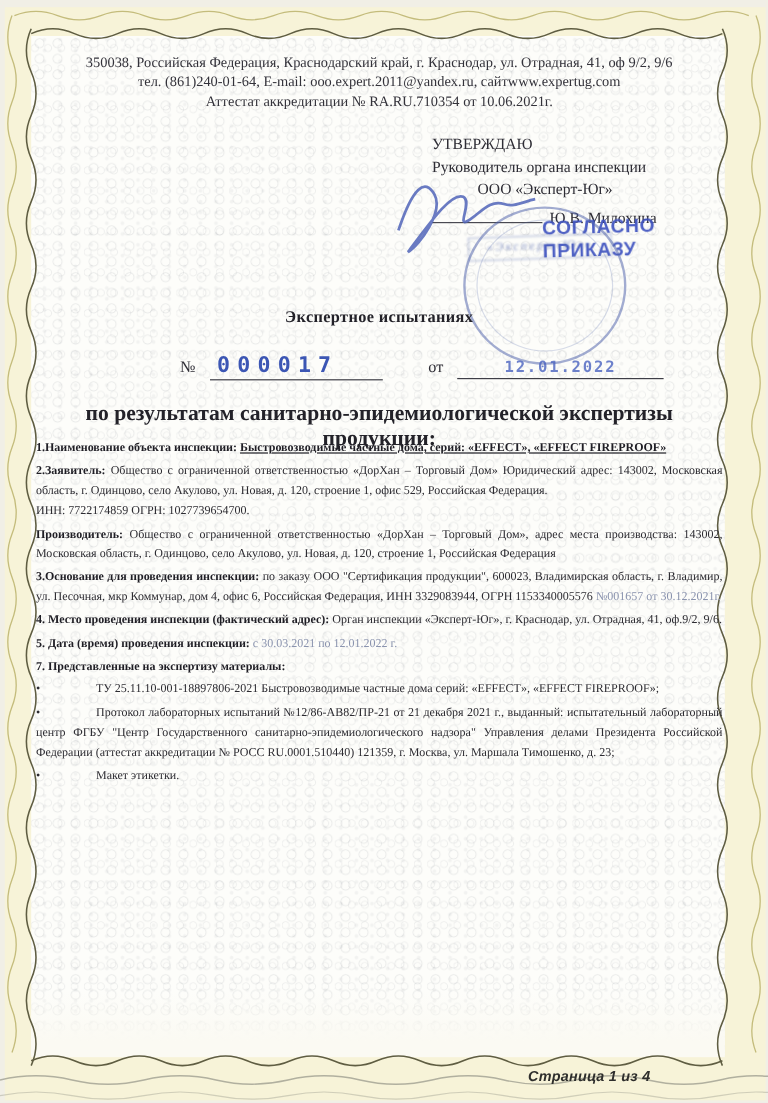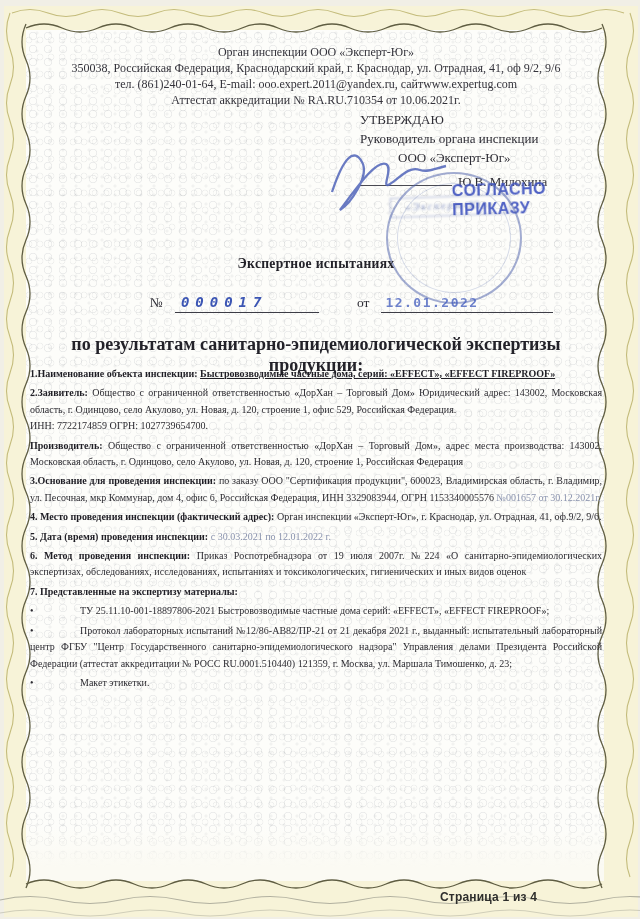--- a/index.html
+++ b/index.html
@@ -45,41 +45,41 @@
   .seal-box { position:absolute; left:390px; top:196px; width:118px; height:18px;
     border:1.4px solid rgba(78,98,170,0.42); transform:rotate(-2deg);
     font-size:10px; font-style:italic; color:rgba(78,98,170,0.65); text-align:center; line-height:18px;
     filter:blur(0.9px); letter-spacing:2px; overflow:hidden; }
 
   
   .title { position:absolute; top:256px; left:30px; width:572px; margin:0; text-align:center;
     font-size:13.6px; font-weight:bold; color:#232229; letter-spacing:0.3px; }
   .num-line { position:absolute; top:294px; left:150px; font-size:13.5px; color:#2e2d35; }
   .num-wrap { display:inline-block; width:138px; border-bottom:1.2px solid #3d3d46; margin:0 38px 0 12px; padding:0 0 1px 6px; }
-  .num-stamp { font-family:"DejaVu Sans Mono",monospace; font-weight:bold; font-size:14px;
-    color:#3c56b4; letter-spacing:6px; filter:blur(0.3px);font-style:italic; }
+  .num-stamp { font-family:"DejaVu Sans Mono",monospace; font-weight:bold; font-size:18px;
+    color:#3c56b4; letter-spacing:6px; filter:blur(0.3px); }
   .date-wrap { display:inline-block; width:168px; border-bottom:1.2px solid #3d3d46; margin-left:12px; padding:0 0 1px 4px; }
   .date-stamp { font-family:"DejaVu Sans Mono",monospace; font-weight:bold; font-size:13px;
-    color:#4a63c0; letter-spacing:1.5px; filter:blur(0.35px); opacity:0.8; }
+    color:#4a63c0; letter-spacing:1.5px; filter:blur(0.35px); opacity:0.8;margin-left:35px; }
 
   .subtitle { position:absolute; top:334px; left:30px; width:572px; text-align:center;
     font-size:18px; font-weight:bold; color:#232229; }
 
   
   .bodytext { position:absolute; top:366px; left:30px; width:572px; font-size:10px; line-height:16.4px;
     text-align:justify; color:#2c2b31; }
   .bodytext p { margin:0 0 3px 0; }
   .bodytext b { color:#1f1e25; }
   .uval { font-weight:bold; text-decoration:underline; color:#1f1e25; }
   .faded { color:#8a93ae; filter:blur(0.25px); }
   .tab { display:inline-block; width:36px; }
   .dot { display:inline-block; width:14px; }
 
   .page-footer { position:absolute; left:440px; top:890px; font-family:"Liberation Sans",sans-serif;
-    font-size:12px; font-weight:600; color:#2e2e2c; letter-spacing:0.2px; }
+    font-size:12px; font-weight:600; color:#2e2e2c; letter-spacing:0.2px;font-style:italic; }
 </style>
 </head>
 <body>
 
 <div class="page">
 
   <div class="band"></div>
   <div class="inner"></div>
 
   <svg class="frame" viewBox="0 0 640 919" xmlns="http://www.w3.org/2000/svg">
@@ -93,21 +93,20 @@
     <path d="M10,13 q-7,18 0,36 t0,36 t0,36 t0,36 t0,36 t0,36 t0,36 t0,36 t0,36 t0,36 t0,36 t0,36 t0,36 t0,36 t0,36 t0,36 t0,36 t0,36 t0,36 t0,36 t0,36 t0,36 t0,36 t0,36" fill="none" stroke="#c4bc7c" stroke-width="1.1"></path>
     <path d="M630,13 q7,18 0,36 t0,36 t0,36 t0,36 t0,36 t0,36 t0,36 t0,36 t0,36 t0,36 t0,36 t0,36 t0,36 t0,36 t0,36 t0,36 t0,36 t0,36 t0,36 t0,36 t0,36 t0,36 t0,36 t0,36" fill="none" stroke="#c4bc7c" stroke-width="1.1"></path>
 
     <path d="M0,900 q30,-7 60,0 t60,0 t60,0 t60,0 t60,0 t60,0 t60,0 t60,0 t60,0 t60,0 t60,0" fill="none" stroke="#9a998c" stroke-width="1.2" opacity="0.75"></path>
     <path d="M0,913 q30,-6 60,0 t60,0 t60,0 t60,0 t60,0 t60,0 t60,0 t60,0 t60,0 t60,0 t60,0" fill="none" stroke="#aaa99a" stroke-width="1" opacity="0.5"></path>
   </svg>
 
   <div class="content">
 
     <div class="org-header">
-      <div>Орган инспекции ООО «Эксперт-Юг»</div>
       <div>350038, Российская Федерация, Краснодарский край, г. Краснодар, ул. Отрадная, 41, оф 9/2, 9/6</div>
       <div>тел. (861)240-01-64, E-mail: ooo.expert.2011@yandex.ru, сайтwww.expertug.com</div>
       <div>Аттестат аккредитации № RA.RU.710354 от 10.06.2021г.</div>
     </div>
 
     <div class="approval">
       <div>УТВЕРЖДАЮ</div>
       <div>Руководитель органа инспекции</div>
       <div class="org-line">ООО «Эксперт-Юг»</div>
       <div class="sig-row"><span class="sig-line"></span><span>Ю.В. Милохина</span></div>
@@ -140,21 +139,20 @@
       <p><b>2.Заявитель:</b> <span>Общество с ограниченной ответственностью «ДорХан – Торговый Дом» Юридический адрес: 143002, Московская область, г. Одинцово, село Акулово, ул. Новая, д. 120, строение 1, офис 529, Российская Федерация.</span><span style="display:block">ИНН: 7722174859 ОГРН: 1027739654700.</span></p>
 
       <p><b>Производитель:</b> <span>Общество с ограниченной ответственностью «ДорХан – Торговый Дом», адрес места производства: 143002, Московская область, г. Одинцово, село Акулово, ул. Новая, д. 120, строение 1, Российская Федерация</span></p>
 
       <p><b>3.Основание для проведения инспекции:</b> <span>по заказу ООО "Сертификация продукции", 600023, Владимирская область, г. Владимир, ул. Песочная, мкр Коммунар, дом 4, офис 6, Российская Федерация, ИНН 3329083944, ОГРН 1153340005576</span> <span class="faded">№001657 от 30.12.2021г.</span></p>
 
       <p><b>4. Место проведения инспекции (фактический адрес):</b> <span>Орган инспекции «Эксперт-Юг», г. Краснодар, ул. Отрадная, 41, оф.9/2, 9/6.</span></p>
 
       <p><b>5. Дата (время) проведения инспекции:</b> <span class="faded">с 30.03.2021 по 12.01.2022 г.</span></p>
 
-      <p><b>6. Метод проведения инспекции:</b> <span>Приказ Роспотребнадзора от 19 июля 2007г. №224 «О санитарно-эпидемиологических экспертизах, обследованиях, исследованиях, испытаниях и токсикологических, гигиенических и иных видов оценок</span></p>
 
       <p><b>7. Представленные на экспертизу материалы:</b></p>
 
       <p><span class="dot">•</span><span class="tab"></span><span>ТУ 25.11.10-001-18897806-2021 Быстровозводимые частные дома серий: «EFFECT», «EFFECT FIREPROOF»;</span></p>
 
       <p><span class="dot">•</span><span class="tab"></span><span>Протокол лабораторных испытаний №12/86-АВ82/ПР-21 от 21 декабря 2021 г., выданный: испытательный лабораторный центр ФГБУ "Центр Государственного санитарно-эпидемиологического надзора" Управления делами Президента Российской Федерации (аттестат аккредитации № РОСС RU.0001.510440) 121359, г. Москва, ул. Маршала Тимошенко, д. 23;</span></p>
 
       <p><span class="dot">•</span><span class="tab"></span><span>Макет этикетки.</span></p>
 
     </div>

